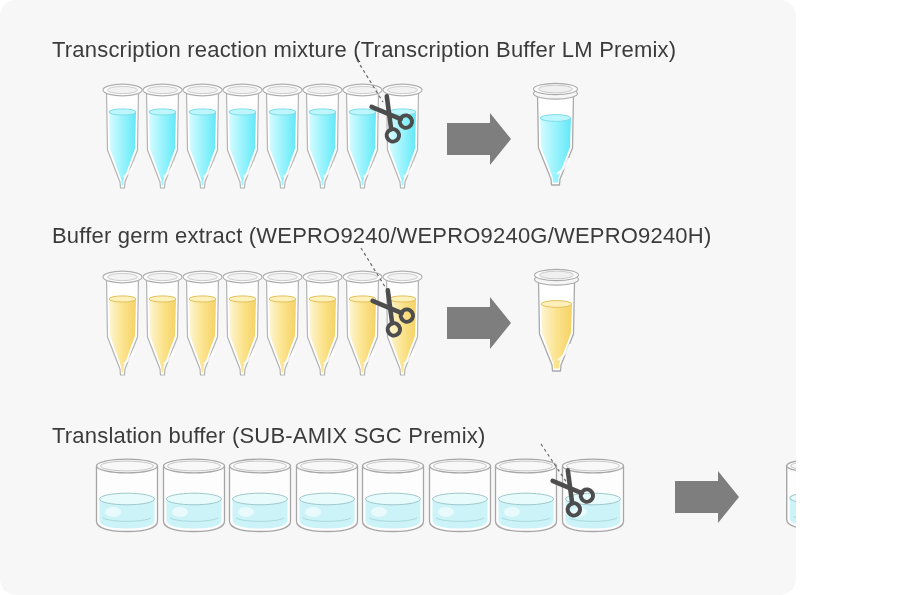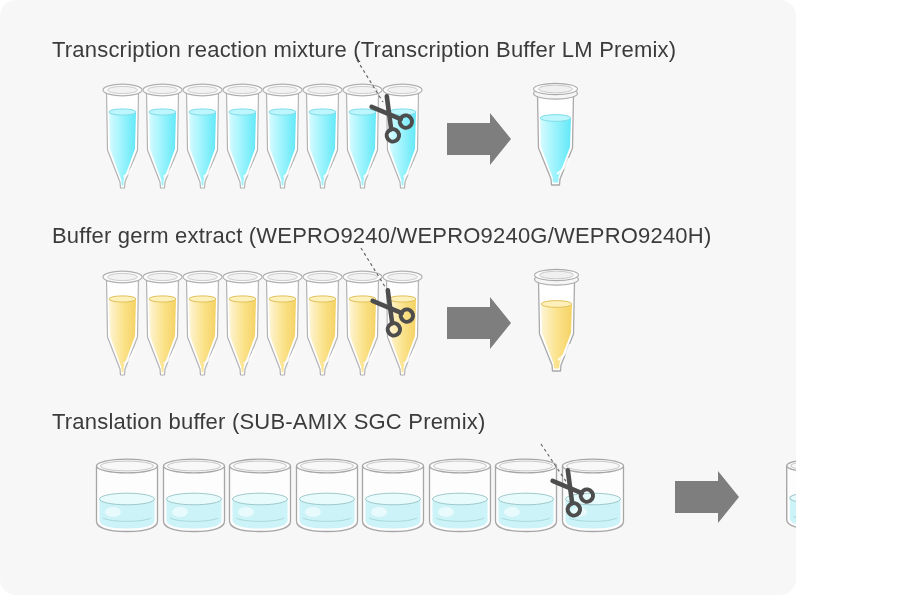--- a/index.html
+++ b/index.html
@@ -180,21 +180,21 @@
     </svg>
 
   <svg class="abs" style="left:447px;top:296px" width="65" height="54" viewBox="0 0 65 54">
       <use href="#arrowS"></use>
     </svg>
 
   <svg class="abs" style="left:533px;top:268px" width="47" height="109" viewBox="0 0 47 109">
       <use href="#tubeS-y"></use>
     </svg>
 
-  <div class="row-title" style="top:409px">Translation buffer (SUB-AMIX SGC Premix)</div>
+  <div class="row-title" style="top:423px">Translation buffer (SUB-AMIX SGC Premix)</div>
 
   <div class="strip" style="left:93px;top:455px">
     <svg class="cup" width="68" height="82" viewBox="0 0 68 82">
         <use href="#cupS"></use>
       </svg>
   <svg class="cup" width="68" height="82" viewBox="0 0 68 82">
         <use href="#cupS"></use>
       </svg>
       <svg class="cup" width="68" height="82" viewBox="0 0 68 82">
         <use href="#cupS"></use>

